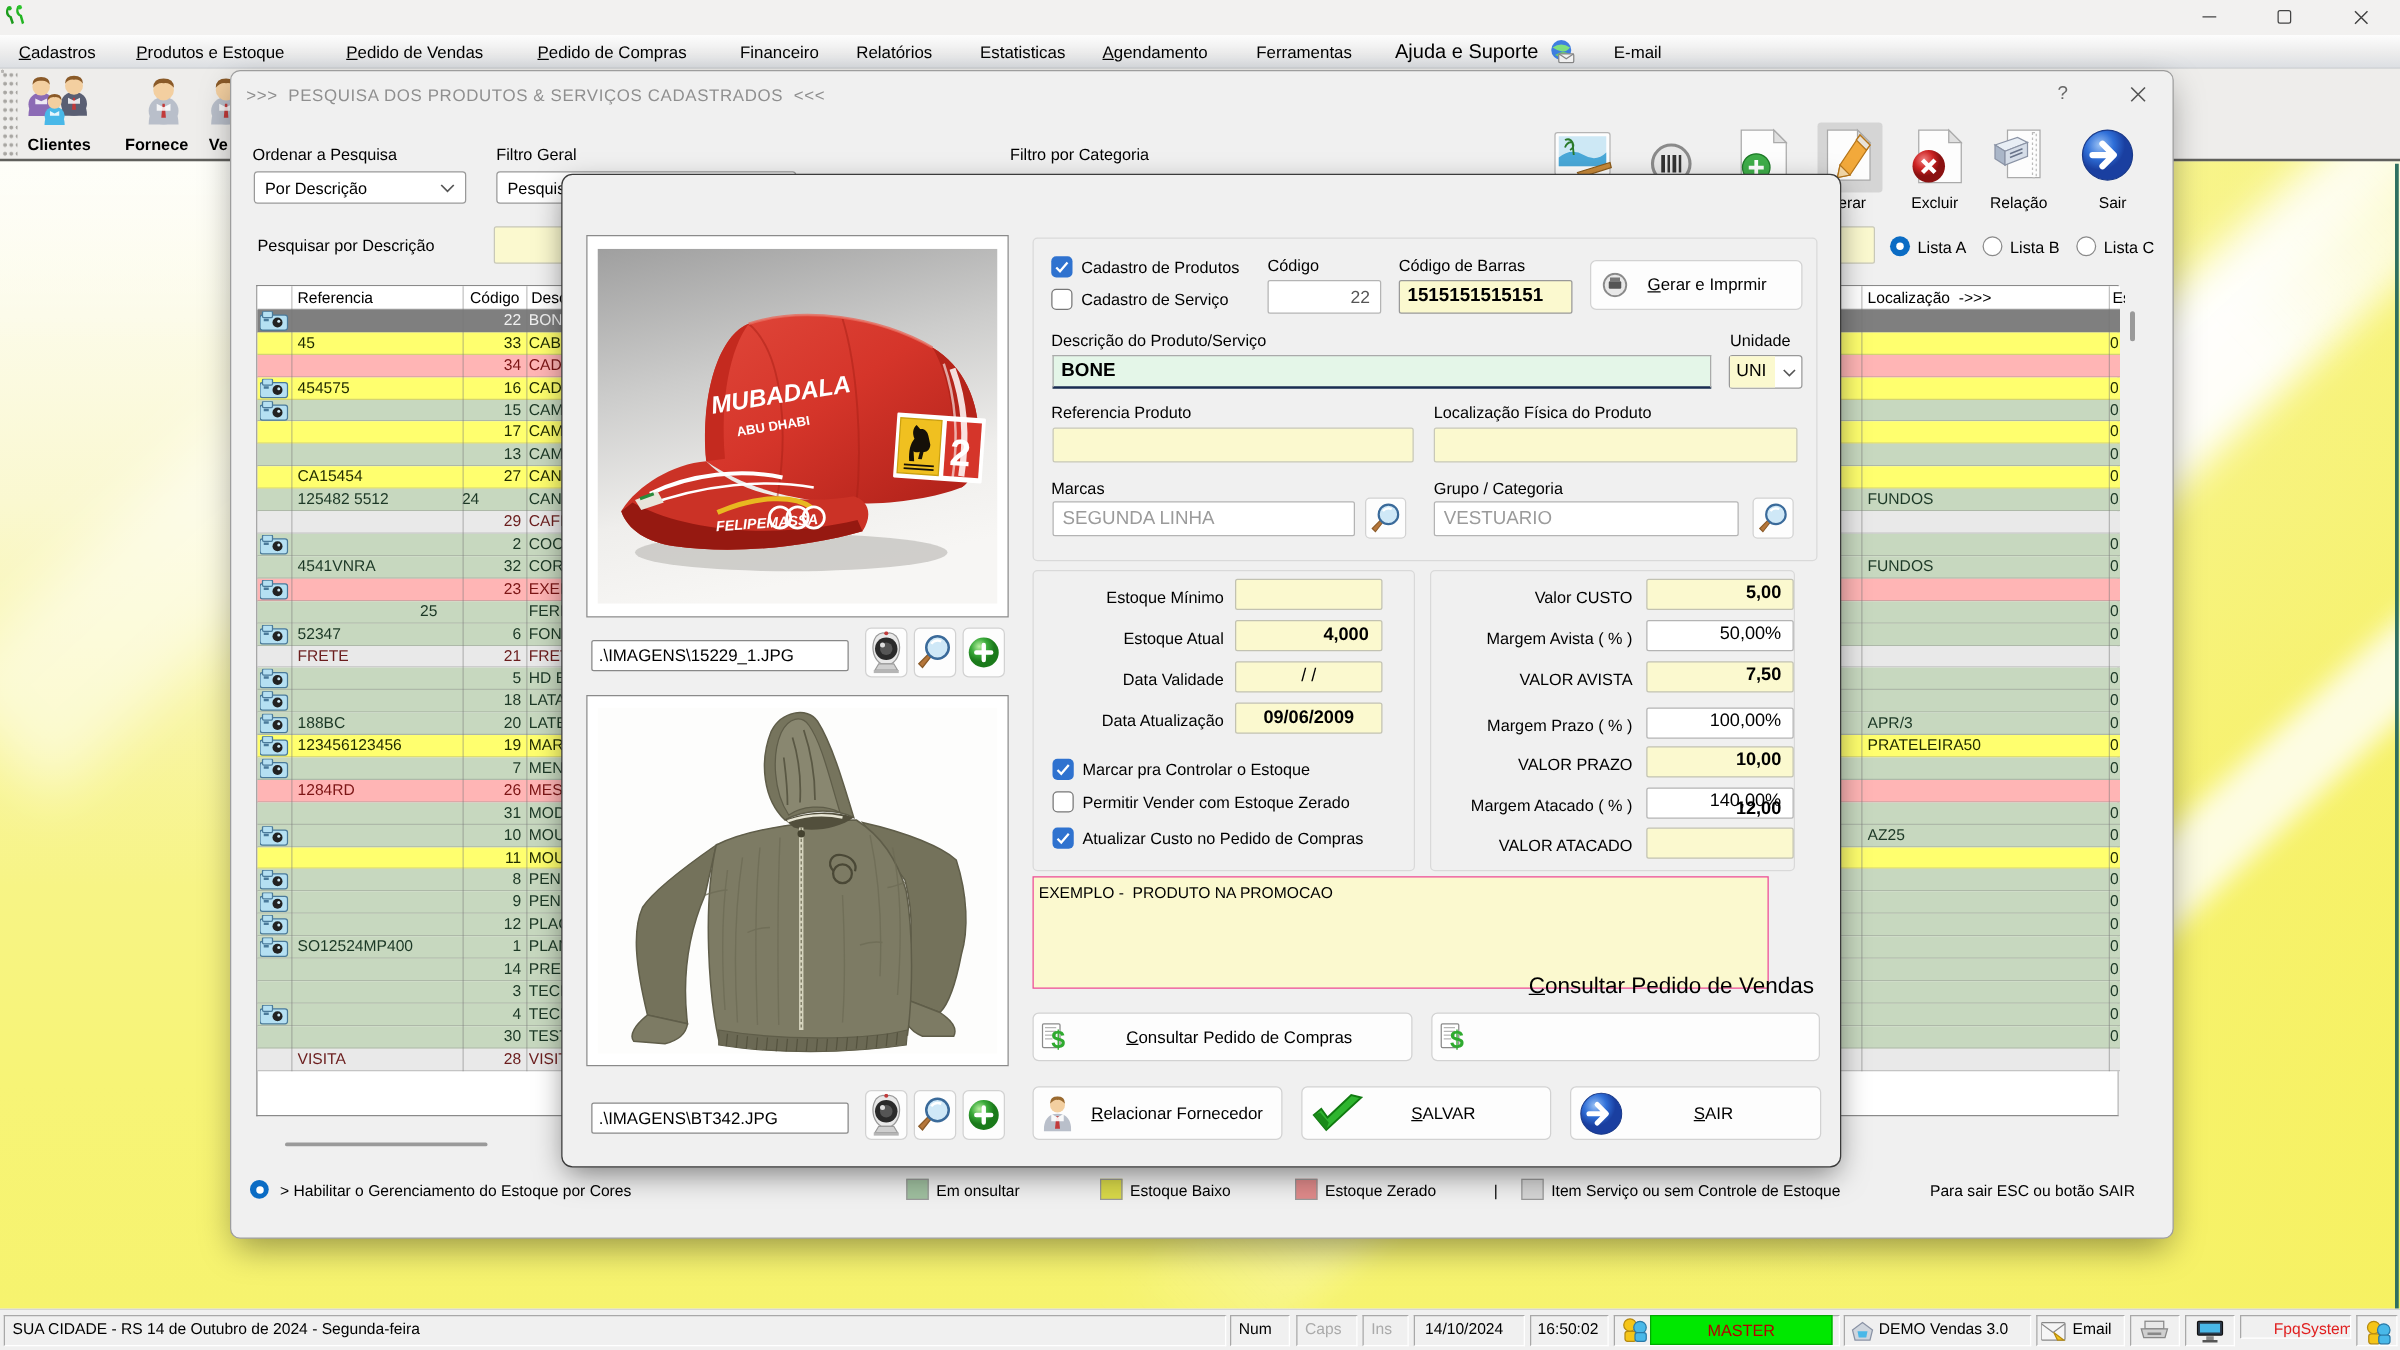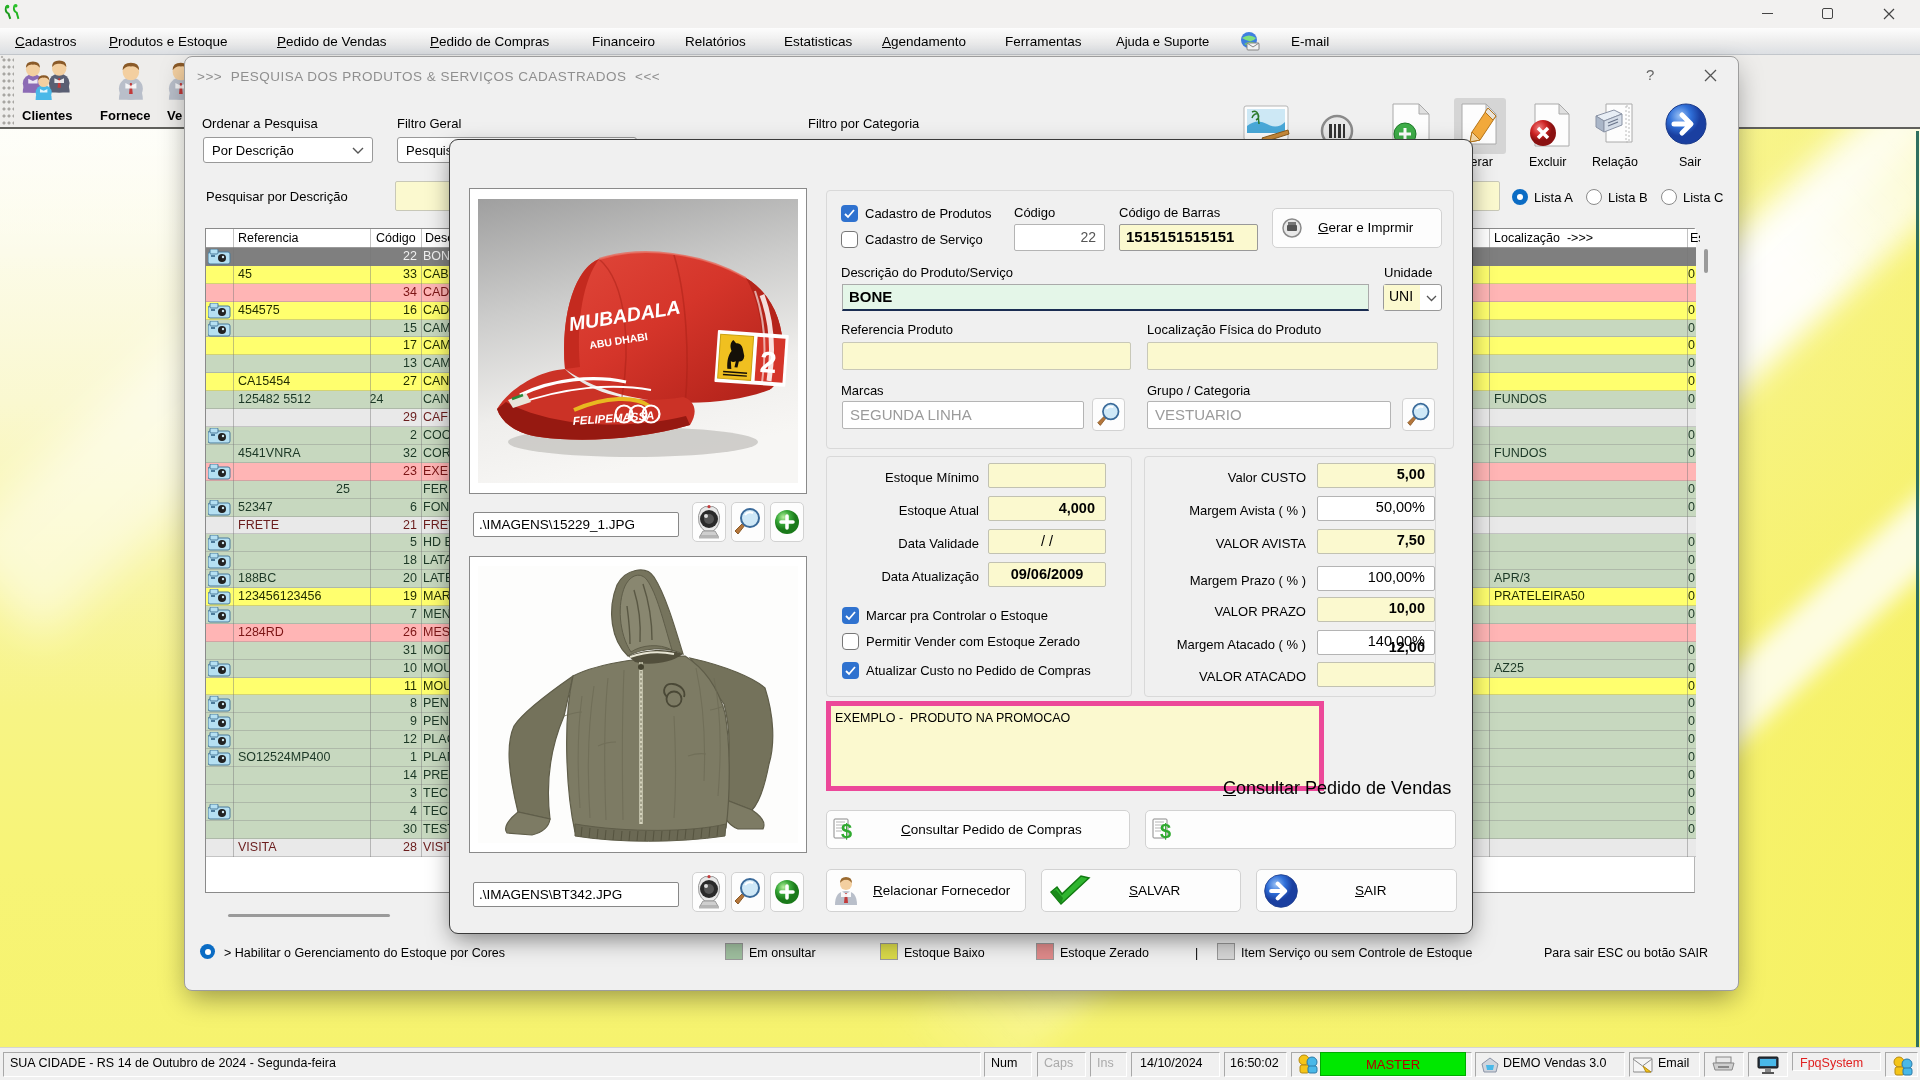--- a/index.html
+++ b/index.html
@@ -42,21 +42,21 @@
 <div class="abs" style="left:0;top:28px;width:1920px;height:27px;background:linear-gradient(180deg,#fdfdfd 0%,#ececec 55%,#dcdfe3 100%);border-bottom:1px solid #c2c6cb">
 <div class="lbl" style="left:15px;top:6px;font-size:13.5px"><span class="u">C</span>adastros</div>
 <div class="lbl" style="left:109px;top:6px;font-size:13.5px"><span class="u">P</span>rodutos e Estoque</div>
 <div class="lbl" style="left:277px;top:6px;font-size:13.5px"><span class="u">P</span>edido de Vendas</div>
 <div class="lbl" style="left:430px;top:6px;font-size:13.5px"><span class="u">P</span>edido de Compras</div>
 <div class="lbl" style="left:592px;top:6px;font-size:13.5px">Financeiro</div>
 <div class="lbl" style="left:685px;top:6px;font-size:13.5px">Relatórios</div>
 <div class="lbl" style="left:784px;top:6px;font-size:13.5px">Estatisticas</div>
 <div class="lbl" style="left:882px;top:6px;font-size:13.5px"><span class="u">A</span>gendamento</div>
 <div class="lbl" style="left:1005px;top:6px;font-size:13.5px">Ferramentas</div>
-<div class="lbl" style="left:1116px;top:6px;font-size:13px">Ajuda e Suporte</div>
+<div class="lbl" style="left:1116px;top:6px;font-size:16px">Ajuda e Suporte</div>
 <div class="lbl" style="left:1291px;top:6px;font-size:13.5px">E-mail</div>
 <svg class="abs" style="left:1239px;top:3px" width="22" height="20" viewBox="0 0 22 20">
  <circle cx="10" cy="9" r="8" fill="#3f7fe0"></circle>
       <path d="M3 7 Q10 2 17 7 Q14 11 10 10 Q6 9 3 7Z" fill="#7fe07f"></path>
  <path d="M5 13 Q10 16 16 12 Q13 10 9 11Z" fill="#6fcf6f"></path>
  <rect x="8" y="12" width="12" height="7" rx="1" fill="#f5f5f5" stroke="#888"></rect>
  <path d="M8 12 L14 16 L20 12" fill="none" stroke="#888"></path>
     </svg>
 </div>
 
@@ -775,21 +775,21 @@
 <div class="lbl" style="left:867px;top:430px;width:108px;text-align:right;font-size:14.5px;">100,00%</div>
 <div class="lbl" style="left:706px;top:464px;width:150px;text-align:right">VALOR PRAZO</div>
 <div class="abs" style="left:867px;top:457px;width:118px;height:25px;background:#fbf9cf;border:1px solid #c2c2b2;border-radius:2px"></div>
 <div class="lbl" style="left:867px;top:461px;width:108px;text-align:right;font-size:14.5px;font-weight:bold;">10,00</div>
 <div class="lbl" style="left:706px;top:497px;width:150px;text-align:right">Margem Atacado ( % )</div>
 <div class="abs" style="left:867px;top:490px;width:118px;height:25px;background:#fff;border:1px solid #b4b4b4;border-radius:2px"></div>
 <div class="lbl" style="left:867px;top:494px;width:108px;text-align:right;font-size:14.5px;">140,00%</div>
 <div class="lbl" style="left:706px;top:529px;width:150px;text-align:right">VALOR ATACADO</div>
 <div class="abs" style="left:867px;top:522px;width:118px;height:25px;background:#fbf9cf;border:1px solid #c2c2b2;border-radius:2px"></div>
 <div class="lbl" style="left:867px;top:500px;width:108px;text-align:right;font-size:14.5px;font-weight:bold;">12,00</div>
-<div class="abs" style="left:376px;top:561px;width:498px;height:90px;background:#fbf9cf;border:5px solid #ec4899">
+<div class="abs" style="left:376px;top:561px;width:589px;height:90px;background:#fbf9cf;border:1px solid #ec4899">
       <div class="lbl" style="left:4px;top:5px;font-size:12.5px">EXEMPLO -&nbsp; PRODUTO NA PROMOCAO</div>
     </div>
 <div class="btn" style="left:376px;top:670px;width:304px;height:39px"></div>
 <svg class="abs" style="left:383px;top:678px" width="24" height="23" viewBox="0 0 24 23">
       <rect x="1" y="1" width="14" height="19" rx="1" fill="#fff" stroke="#8a8a8a"></rect>
       <path d="M3 4 h9 M3 7 h9 M3 10 h9 M3 13 h6" stroke="#b5b5b5"></path>
       <text x="8" y="20" font-size="20" font-weight="bold" fill="#2faa2f" font-family="Liberation Sans">$</text>
     </svg>
 <div class="lbl" style="left:451px;top:682px;font-size:13.5px"><span class="u">C</span>onsultar Pedido de Compras</div>
 <div class="btn" style="left:695px;top:670px;width:311px;height:39px"></div>
@@ -853,21 +853,21 @@
       </svg>
     </div>
 <div class="sbcell" style="left:1748px;top:4px;width:40px;height:25px;color:#000;padding-left:6px">
       <svg class="abs" style="left:8px;top:3px" width="22" height="20" viewBox="0 0 22 20">
  <rect x="1" y="1" width="20" height="11" rx="1" fill="#2a3a4a" stroke="#111"></rect>
         <rect x="3" y="3" width="16" height="7" fill="#49b8e8"></rect>
  <rect x="8" y="13" width="6" height="3" fill="#888"></rect>
         <rect x="5" y="16" width="12" height="2" fill="#555"></rect>
       </svg>
     </div>
-<div class="sbcell" style="left:1792px;top:4px;width:89px;height:19px;color:#e02020;padding-left:7px">FpqSystem</div>
+<div class="sbcell" style="left:1792px;top:4px;width:89px;height:19px;color:#e02020;padding-left:26px">FpqSystem</div>
 <div class="sbcell" style="left:1885px;top:4px;width:33px;height:25px;color:#000;padding-left:6px">
       <svg class="abs" style="left:5px;top:2px" width="22" height="22" viewBox="0 0 22 22">
  <circle cx="8" cy="7" r="5" fill="#f5c518" stroke="#b58a10"></circle>
         <rect x="4" y="12" width="9" height="8" rx="2" fill="#f5c518" stroke="#b58a10"></rect>
  <circle cx="16" cy="9" r="5" fill="#49b8e8" stroke="#2a7aa8"></circle>
         <rect x="12" y="13" width="9" height="7" rx="2" fill="#49b8e8" stroke="#2a7aa8"></rect>
       </svg>
     </div>
 </div>
 </body></html>

